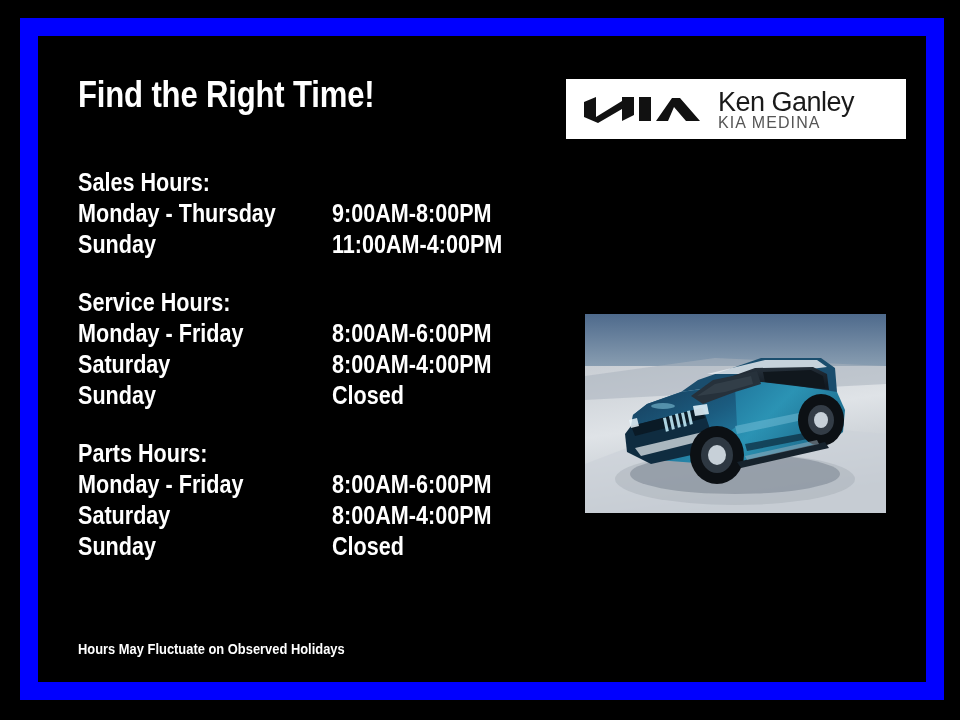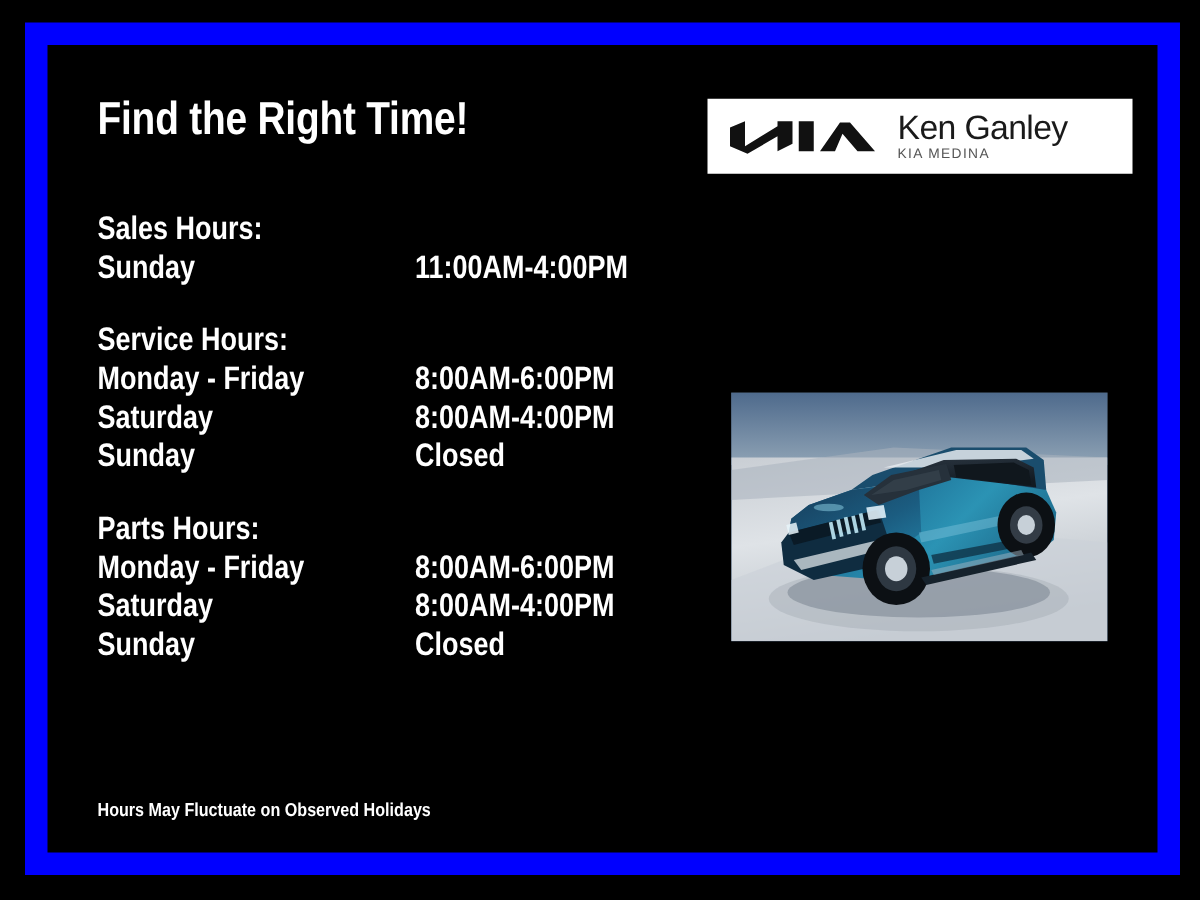--- a/index.html
+++ b/index.html
@@ -144,21 +144,21 @@
     justify-content: center;
   }
   .logo-primary {
     font-size: 27px;
     color: #1a1a1a;
     line-height: 28px;
     letter-spacing: -0.5px;
     white-space: nowrap;
   }
   .logo-secondary {
-    font-size: 11px;
+    font-size: 16px;
     color: #555555;
     line-height: 14px;
     letter-spacing: 1.1px;
     white-space: nowrap;
   }
 
   
   .car-photo {
     position: absolute;
     left: 585px;
@@ -176,20 +176,24 @@
 <div class="slide">
   <div class="frame">
     <div class="frame-inner"></div>
   </div>
 
   <div class="title">Find the Right Time!</div>
 
   <div class="hours-area">
       <div class="hours-block">
         <div class="block-heading">Sales Hours:</div>
+        <div class="hours-row">
+          <span class="row-days">Monday - Thursday</span>
+          <span class="row-time">9:00AM-8:00PM</span>
+        </div>
         <div class="hours-row">
           <span class="row-days">Sunday</span>
           <span class="row-time">11:00AM-4:00PM</span>
         </div>
       </div>
       <div class="hours-block">
         <div class="block-heading">Service Hours:</div>
         <div class="hours-row">
           <span class="row-days">Monday - Friday</span>
           <span class="row-time">8:00AM-6:00PM</span>

